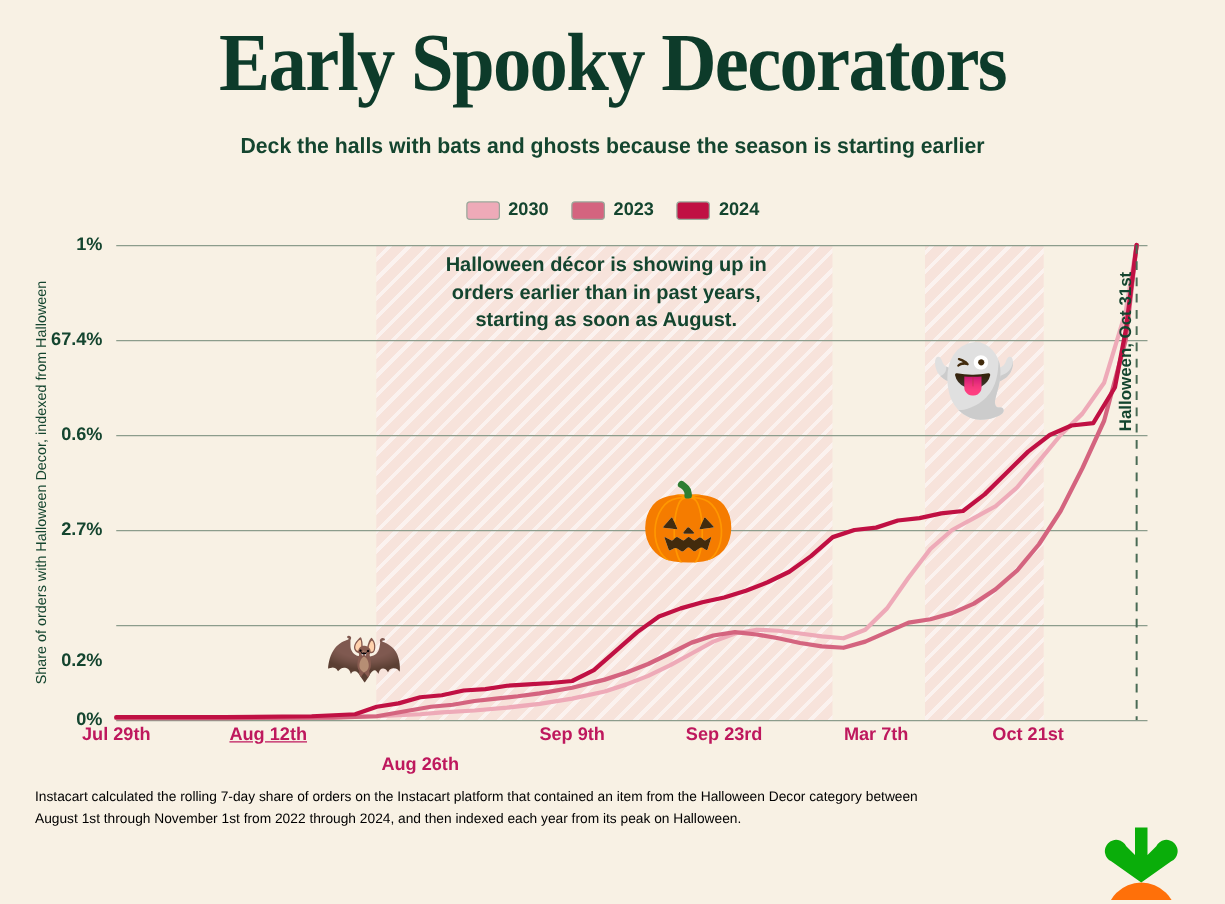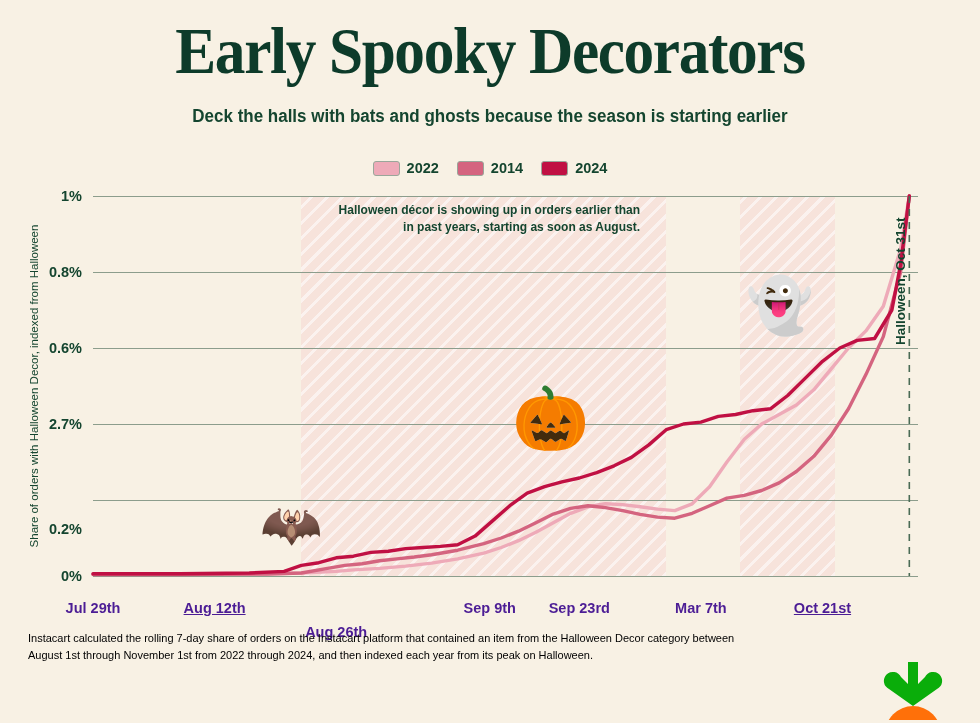--- a/index.html
+++ b/index.html
@@ -55,40 +55,40 @@
     position:absolute; left:0; width:825px; height:1px;
     background:#8c9d8c;
   }
   .ytick {
     position:absolute; right:100%; margin-right:11px;
     font-size:14.5px; font-weight:bold; color:#14452f;
     transform:translateY(-50%);
     white-space:nowrap;
   }
   .xtick {
-    position:absolute; top:404px;
-    font-size:14.5px; font-weight:bold; color:#4c1d95;
+    position:absolute; top:384px;
+    font-size:14.5px; font-weight:bold; color:#be185d;
     transform:translateX(-50%);
     white-space:nowrap;
   }
   .ylabel {
     position:absolute;
     left:28px; top:196px;
     width:380px;
     transform-origin:0 0;
     transform:rotate(-90deg) translateX(-380px);
     text-align:center;
     font-size:11.5px; color:#14452f;
   }
   svg.lines { position:absolute; left:0; top:0; width:825px; height:380px; overflow:visible; }
 
   .annotation {
     position:absolute; left:330px; top:202px; width:310px;
-    text-align:right;
-    font-size:12px; font-weight:bold; line-height:1.38;
+    text-align:center;
+    font-size:16px; font-weight:bold; line-height:1.38;
     color:#14452f;
   }
   .halloween-label {
     position:absolute;
     left:893px; top:345px;
     font-size:13.5px; font-weight:bold; color:#14452f;
     transform-origin:left top;
     transform:rotate(-90deg);
     white-space:nowrap;
   }
@@ -105,25 +105,25 @@
 </style>
 </head>
 <body>
 
 <div class="title">Early Spooky Decorators</div>
 <div class="subtitle">Deck the halls with bats and ghosts because the season is starting earlier</div>
 
 <div class="legend">
   <div class="legend-item">
     <span class="swatch" id="sw0" style="background: rgb(238, 170, 184);"></span>
-    <span class="legend-label">2022</span>
+    <span class="legend-label">2030</span>
   </div>
   <div class="legend-item">
     <span class="swatch" id="sw1" style="background: rgb(212, 100, 127);"></span>
-    <span class="legend-label">2014</span>
+    <span class="legend-label">2023</span>
   </div>
   <div class="legend-item">
     <span class="swatch" id="sw2" style="background: rgb(192, 16, 67);"></span>
     <span class="legend-label">2024</span>
   </div>
 </div>
 
 <div class="ylabel">Share of orders with Halloween Decor, indexed from Halloween</div>
 
 <div class="plot">
@@ -137,31 +137,31 @@
       <div class="gridline" style="top: 228px;"></div>
       <div class="gridline" style="top: 152px;"></div>
       <div class="gridline" style="top: 76px;"></div>
       <div class="gridline" style="top: 0px;"></div>
     </div>
   <div id="yticks">
       <div class="ytick" style="top: 380px;">0%</div>
       <div class="ytick" style="top: 304px; margin-top: 29px;">0.2%</div>
       <div class="ytick" style="top: 228px;">2.7%</div>
       <div class="ytick" style="top: 152px;">0.6%</div>
-      <div class="ytick" style="top: 76px;">0.8%</div>
+      <div class="ytick" style="top: 76px;">67.4%</div>
       <div class="ytick" style="top: 0px;">1%</div>
     </div>
   <div id="xticks">
       <div class="xtick" style="left: 0px;">Jul 29th</div>
       <div class="xtick" style="left: 121.579px; text-decoration: underline;">Aug 12th</div>
       <div class="xtick" style="left: 243.158px; margin-top: 24px;">Aug 26th</div>
-      <div class="xtick" style="left: 364.737px; margin-left: 32px;">Sep 9th</div>
+      <div class="xtick" style="left: 364.737px;">Sep 9th</div>
       <div class="xtick" style="left: 486.316px;">Sep 23rd</div>
       <div class="xtick" style="left: 607.895px;">Mar 7th</div>
-      <div class="xtick" style="left: 729.474px; text-decoration: underline;">Oct 21st</div>
+      <div class="xtick" style="left: 729.474px;">Oct 21st</div>
     </div>
   <svg class="lines" id="svg-lines" viewBox="0 0 825 380" preserveAspectRatio="none">
       <path d="M0.0,378.1 L86.8,378.1 L173.7,377.7 L208.4,377.0 L243.2,375.4 L260.5,373.9 L286.6,372.4 L312.6,370.1 L338.7,367.1 L364.7,362.9 L390.8,357.2 L408.2,351.5 L425.5,344.7 L442.9,336.3 L460.3,326.8 L477.6,317.3 L495.0,310.8 L512.4,307.8 L529.7,308.6 L547.1,310.8 L564.5,313.1 L581.8,314.6 L599.2,307.8 L616.6,290.7 L633.9,266.0 L651.3,243.2 L668.7,228.0 L686.1,218.5 L703.4,209.0 L720.8,193.8 L738.2,172.9 L755.5,152.0 L772.9,134.9 L790.3,110.2 L807.6,53.2 L816.3,0.0" fill="none" stroke="#eeaab8" stroke-width="3.4" stroke-linejoin="round" stroke-linecap="round"></path>
       <path d="M0.0,378.5 L86.8,378.5 L173.7,378.1 L208.4,377.0 L234.5,372.4 L251.8,369.4 L269.2,367.8 L286.6,364.8 L303.9,362.9 L321.3,361.0 L338.7,358.7 L364.7,354.2 L390.8,347.7 L408.2,342.0 L425.5,335.2 L442.9,326.8 L460.3,318.1 L477.6,312.4 L495.0,309.7 L512.4,311.6 L529.7,314.6 L547.1,318.4 L564.5,321.1 L581.8,322.2 L599.2,317.3 L616.6,309.7 L633.9,302.1 L651.3,299.4 L668.7,294.5 L686.1,286.9 L703.4,275.5 L720.8,260.3 L738.2,239.4 L755.5,212.8 L772.9,178.6 L790.3,140.6 L807.6,76.0 L816.3,0.0" fill="none" stroke="#d4647f" stroke-width="3.4" stroke-linejoin="round" stroke-linecap="round"></path>
       <path d="M0.0,377.7 L86.8,377.7 L156.3,377.0 L191.1,375.4 L208.4,369.4 L225.8,366.7 L243.2,361.8 L260.5,360.2 L277.9,356.4 L295.3,355.3 L312.6,352.6 L330.0,351.5 L347.4,350.4 L364.7,348.8 L382.1,340.1 L399.5,324.9 L416.8,309.7 L434.2,297.2 L451.6,290.7 L468.9,285.8 L486.3,282.0 L503.7,276.6 L521.1,269.8 L538.4,261.4 L555.8,248.9 L573.2,233.7 L590.5,228.0 L607.9,226.1 L625.3,220.4 L642.6,218.5 L660.0,214.7 L677.4,212.8 L694.7,199.5 L712.1,182.4 L729.5,165.3 L746.8,152.0 L764.2,144.4 L781.6,142.5 L798.9,114.0 L807.6,68.4 L816.3,0.0" fill="none" stroke="#c01043" stroke-width="3.4" stroke-linejoin="round" stroke-linecap="round"></path>
       <line x1="816.3157894736842" x2="816.3157894736842" y1="0" y2="380" stroke="#4a6b55" stroke-width="1.6" stroke-dasharray="7,6"></line>
     </svg>
 </div>
 
 <div class="annotation">Halloween décor is showing up in orders earlier than in past years, starting as soon as August.</div>

